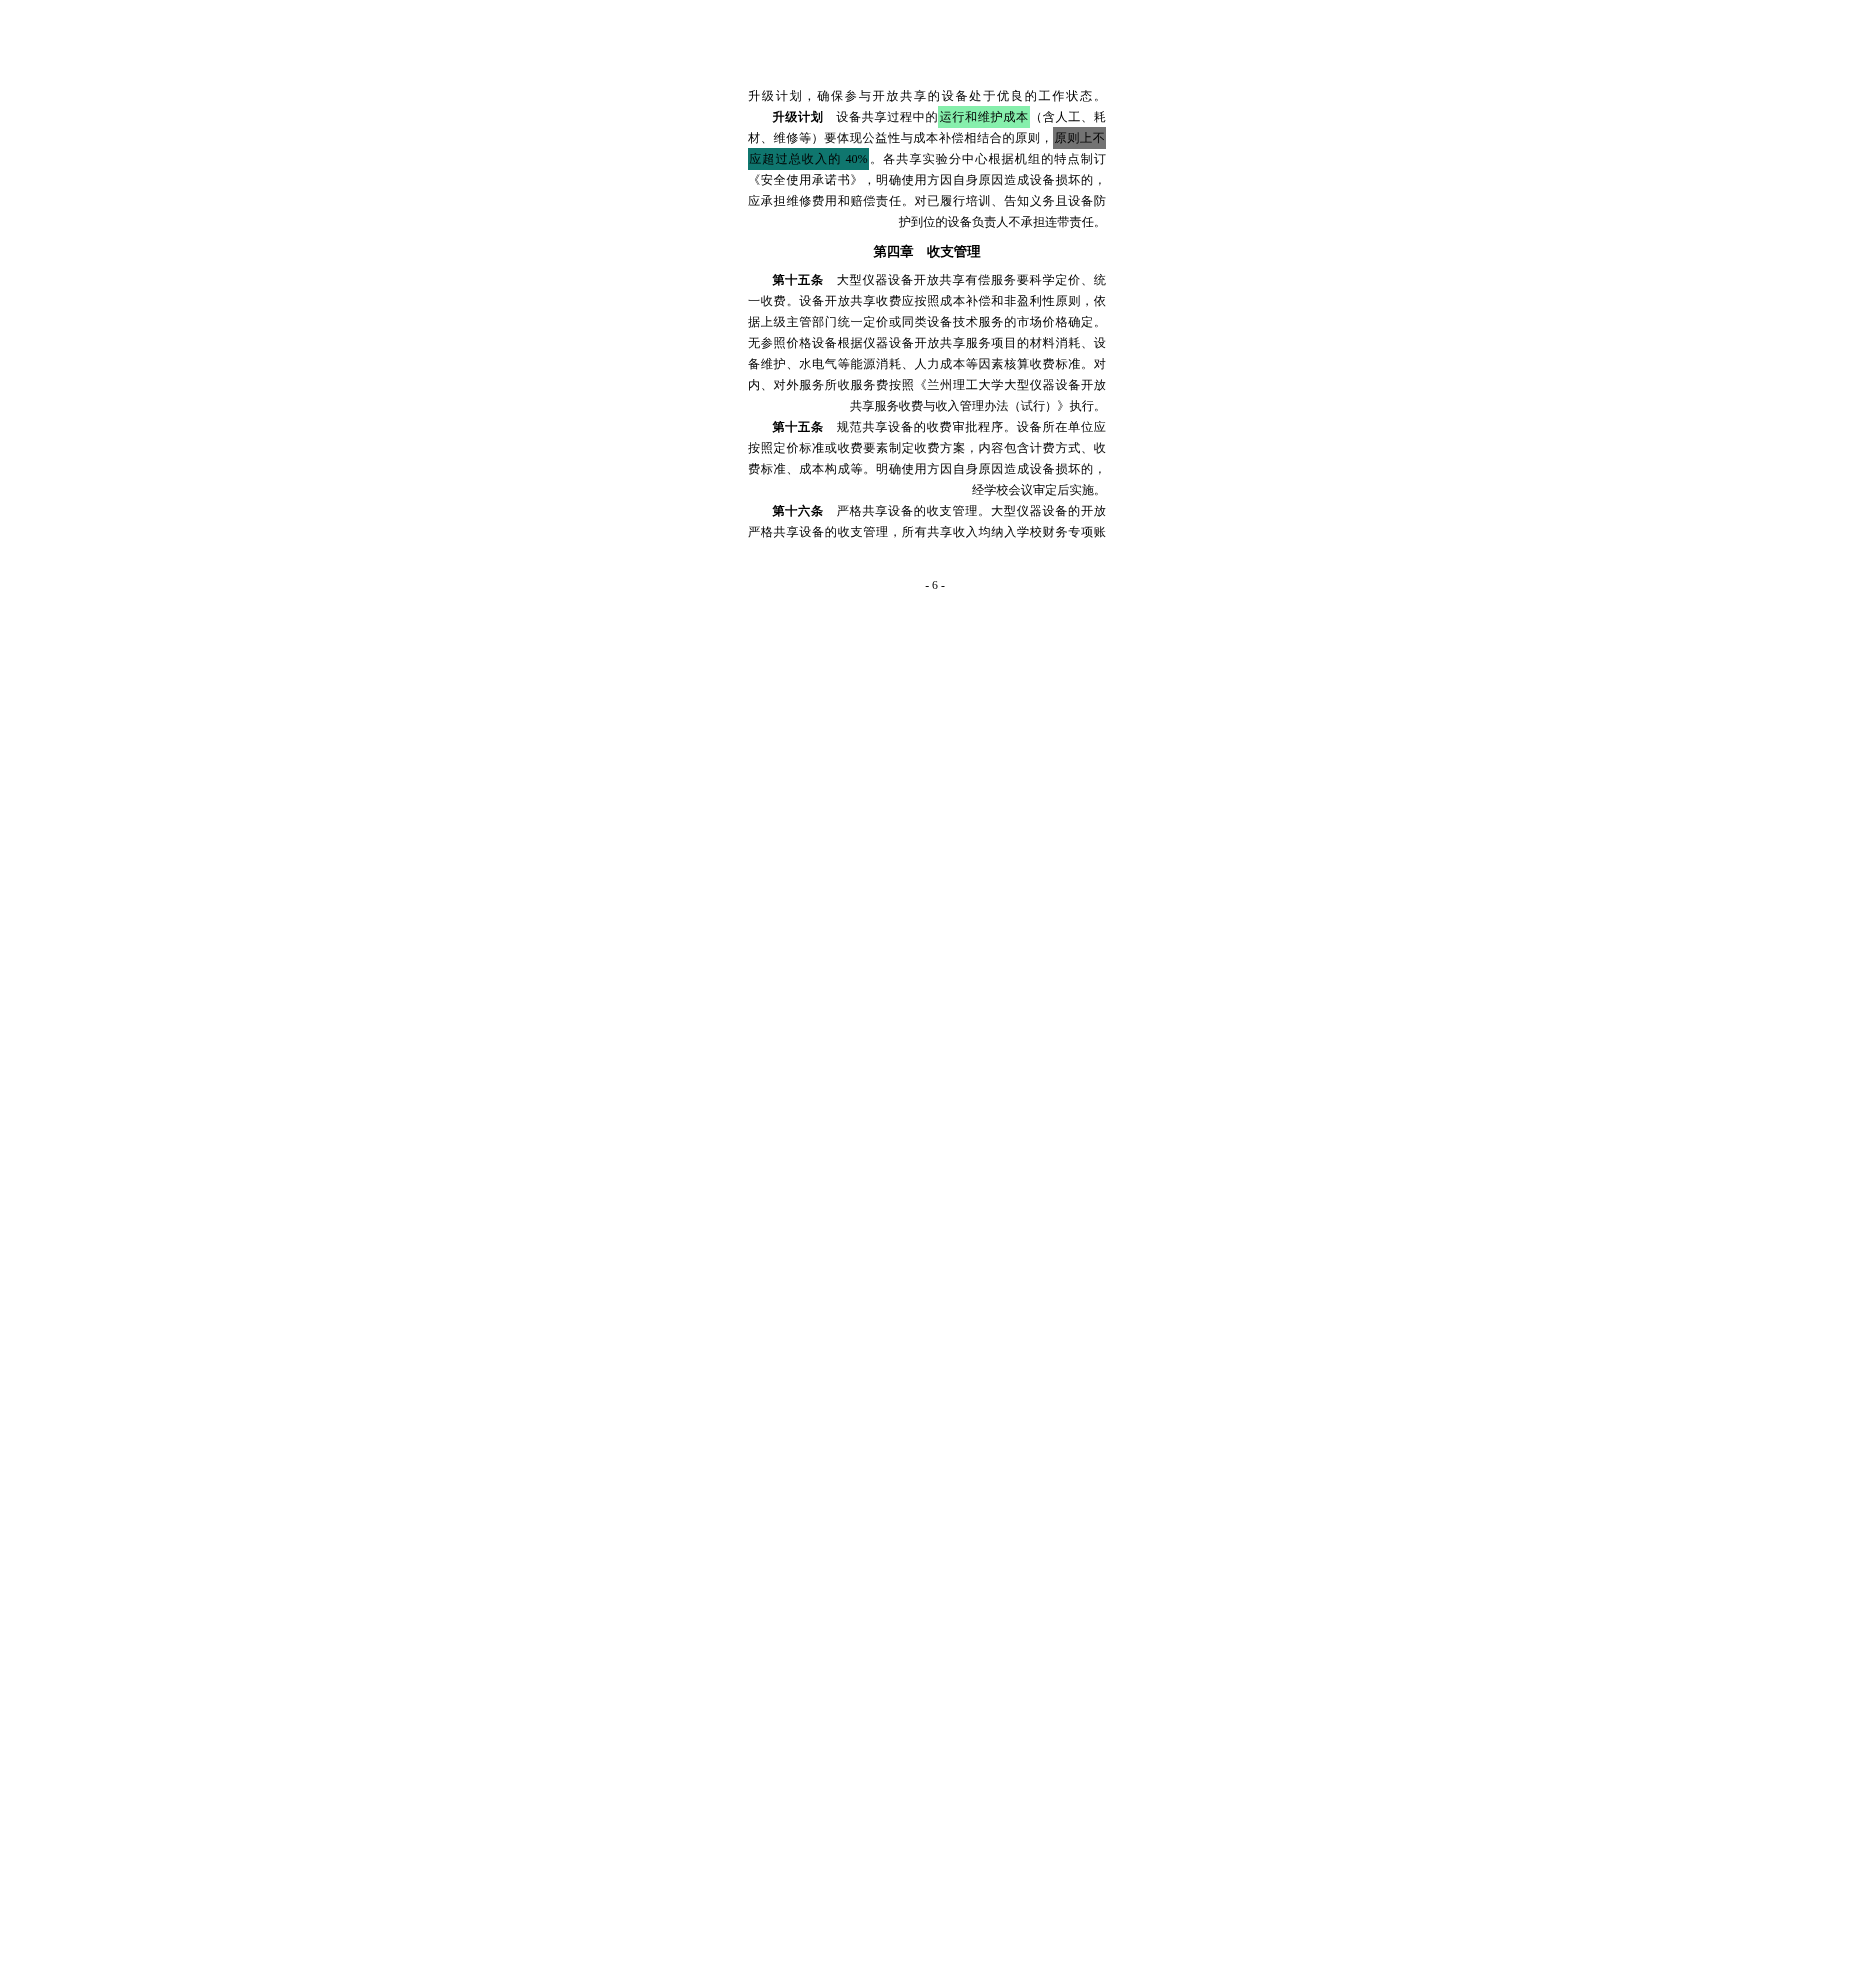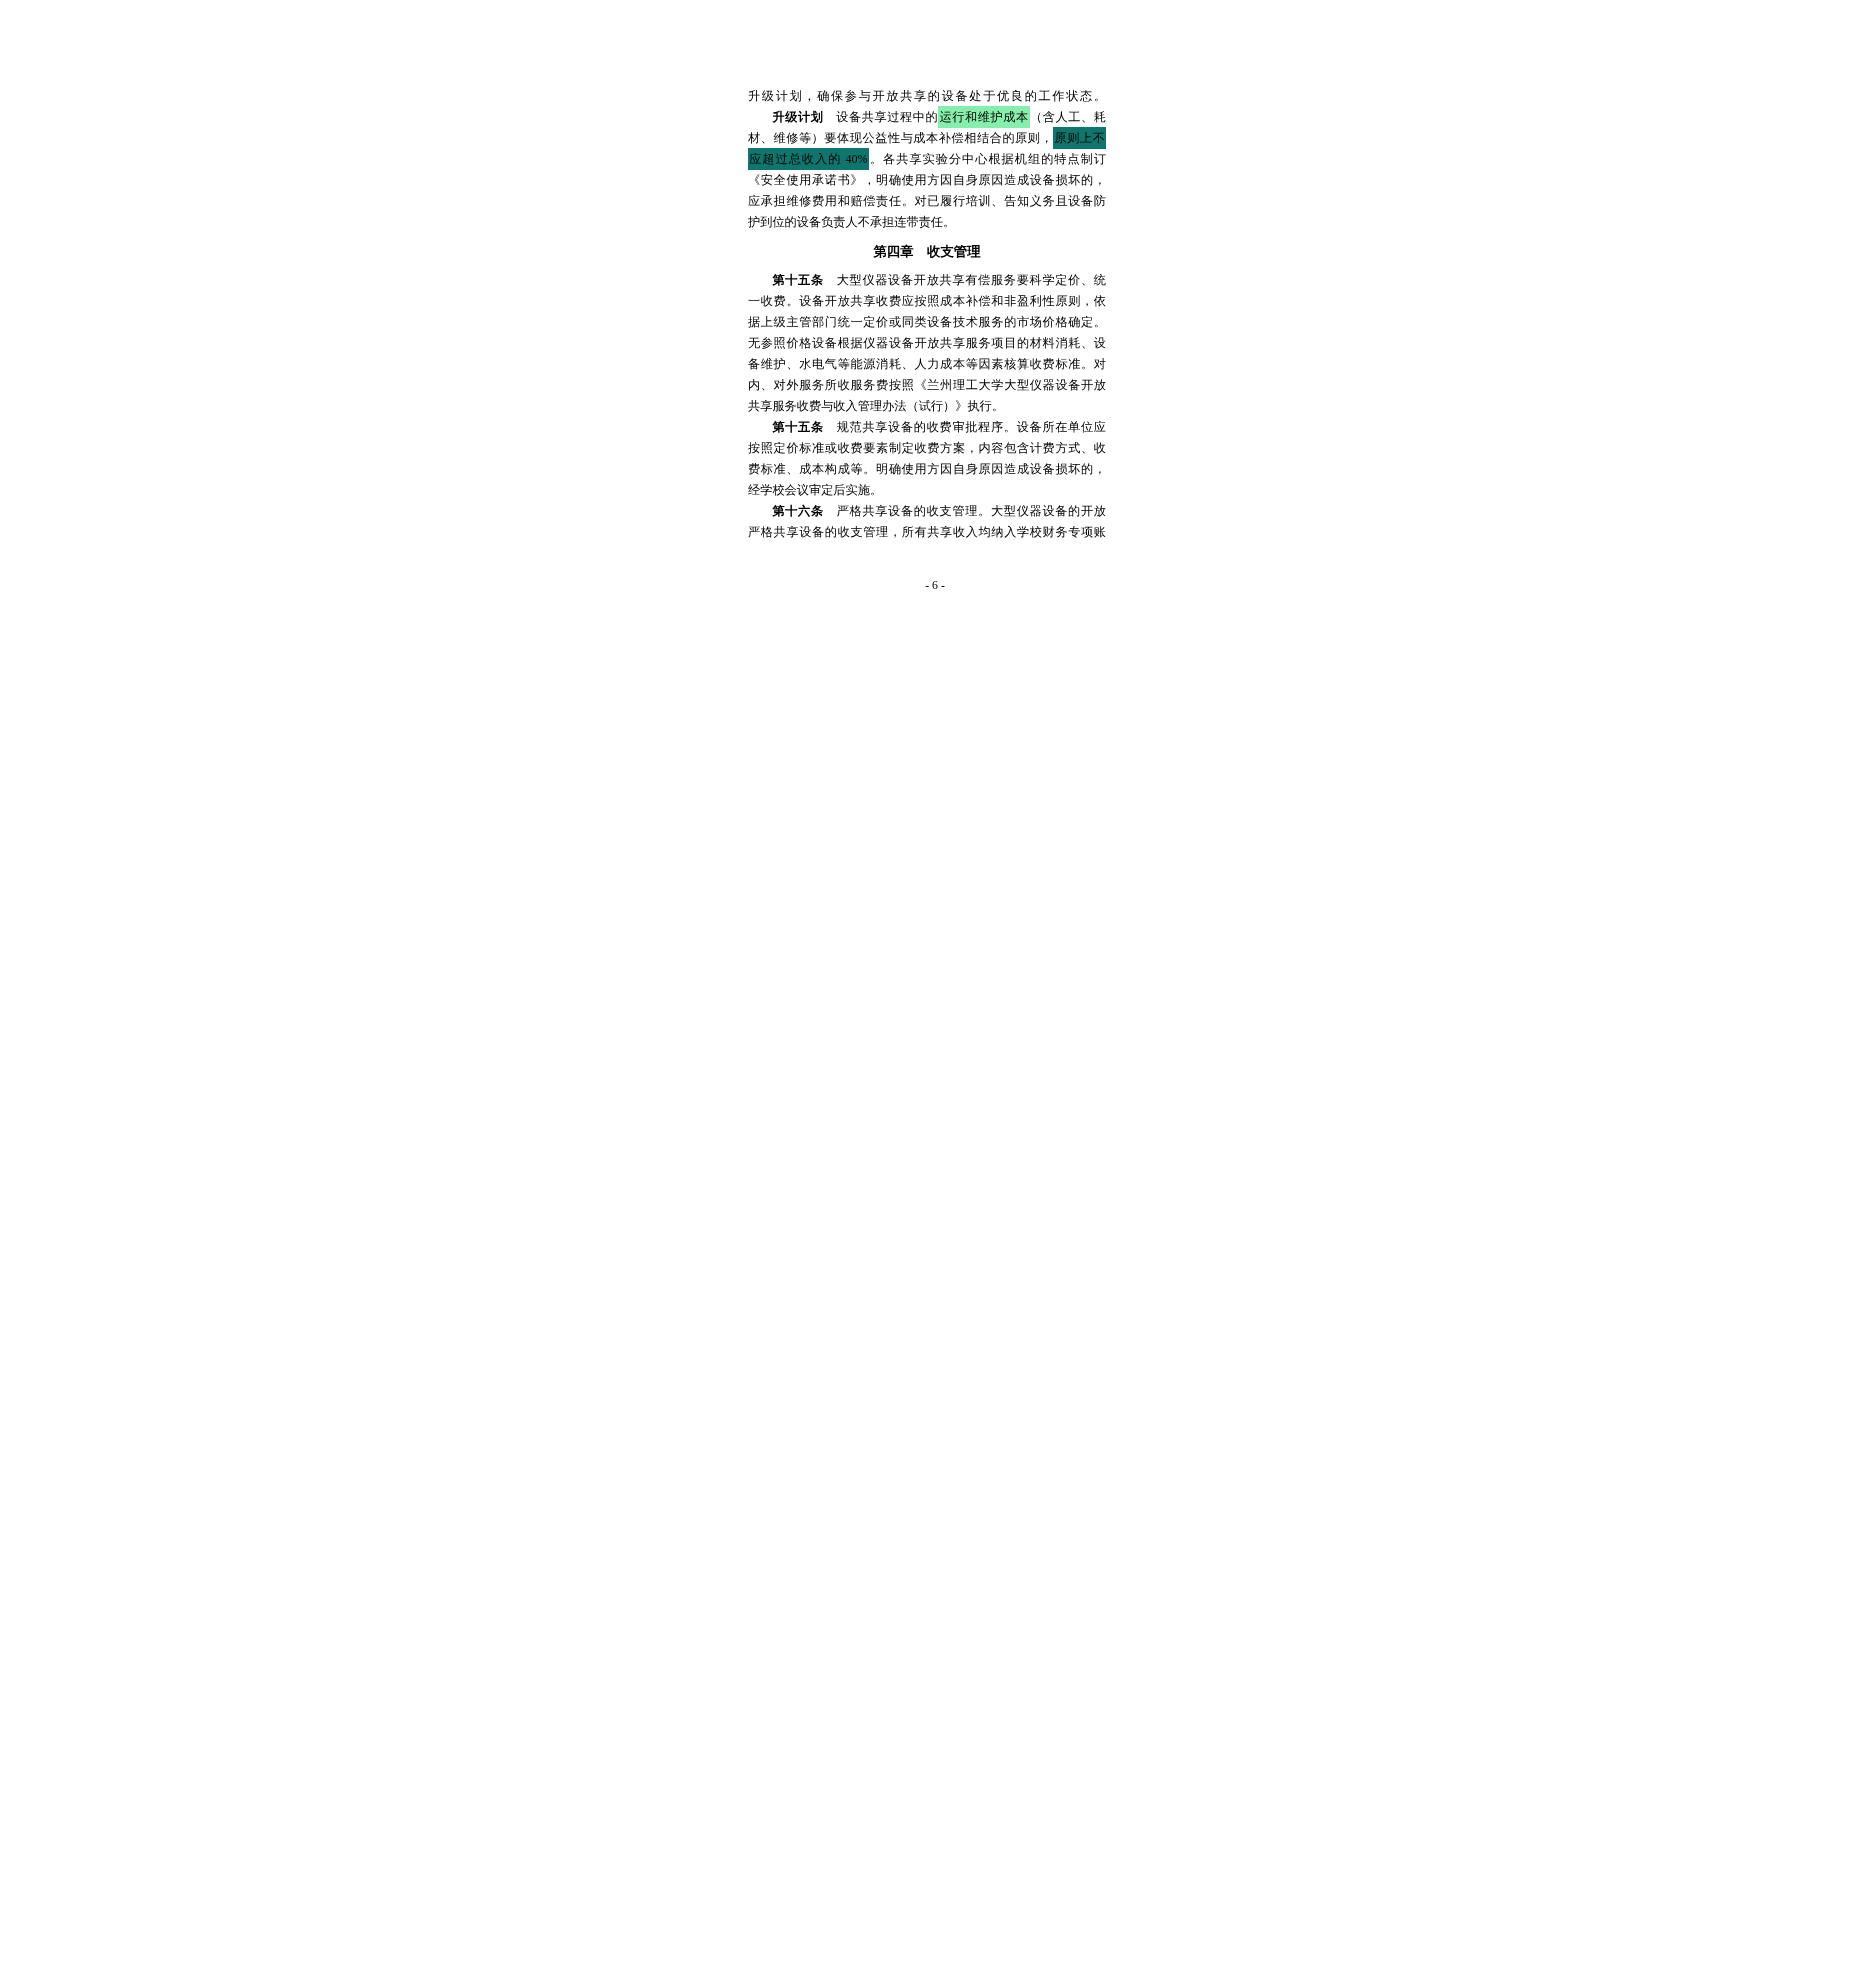--- a/index.html
+++ b/index.html
@@ -21,20 +21,21 @@
     left: 47px;
     top: 86px;
     width: 358px;
   }
   .line {
     height: 21px;
     line-height: 21px;
     font-size: 12.2px;
     font-family: "Liberation Serif", "DejaVu Serif", serif;
     color: #000000;
+    text-align: right;
   }
   .line.justify {
     text-align: justify;
     text-align-last: justify;
   }
   .line.indent {
     text-indent: 24.4px;
   }
   .line.heading {
     font-family: Liberation Serif, serif;
@@ -64,21 +65,21 @@
     color: #000000;
   }
 </style>
 </head>
 <body>
 
 <div class="page">
   <div class="doc">
       <div class="line justify"><span>升级计划，确保参与开放共享的设备处于优良的工作状态。</span></div>
       <div class="line justify indent"><span class="seg-bold">升级计划</span><span>　设备共享过程中的</span><mark class="hl" style="background-color: #86efac;">运行和维护成本</mark><span>（含人工、耗</span></div>
-      <div class="line justify"><span>材、维修等）要体现公益性与成本补偿相结合的原则，</span><mark class="hl" style="background-color: #0f766e;">原则上不</mark></div>
+      <div class="line justify"><span>材、维修等）要体现公益性与成本补偿相结合的原则，</span><mark class="hl" style="background-color: #737373;">原则上不</mark></div>
       <div class="line justify"><mark class="hl" style="background-color: #0f766e;">应超过总收入的 40%</mark><span>。各共享实验分中心根据机组的特点制订</span></div>
       <div class="line justify"><span>《安全使用承诺书》，明确使用方因自身原因造成设备损坏的，</span></div>
       <div class="line justify"><span>应承担维修费用和赔偿责任。对已履行培训、告知义务且设备防</span></div>
       <div class="line"><span>护到位的设备负责人不承担连带责任。</span></div>
       <div class="line heading"><span>第四章　收支管理</span></div>
       <div class="line justify indent"><span class="seg-bold">第十五条</span><span>　大型仪器设备开放共享有偿服务要科学定价、统</span></div>
       <div class="line justify"><span>一收费。设备开放共享收费应按照成本补偿和非盈利性原则，依</span></div>
       <div class="line justify"><span>据上级主管部门统一定价或同类设备技术服务的市场价格确定。</span></div>
       <div class="line justify"><span>无参照价格设备根据仪器设备开放共享服务项目的材料消耗、设</span></div>
       <div class="line justify"><span>备维护、水电气等能源消耗、人力成本等因素核算收费标准。对</span></div>

